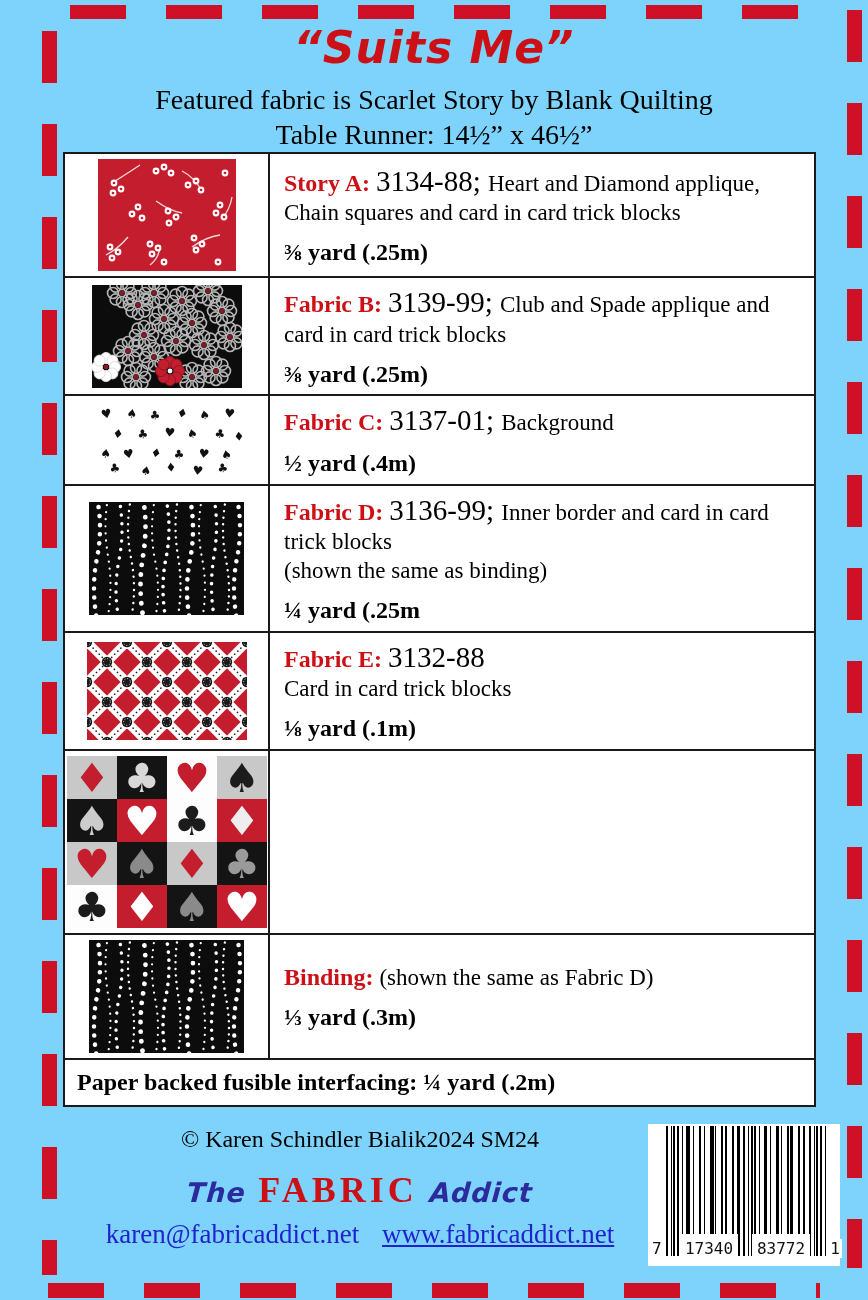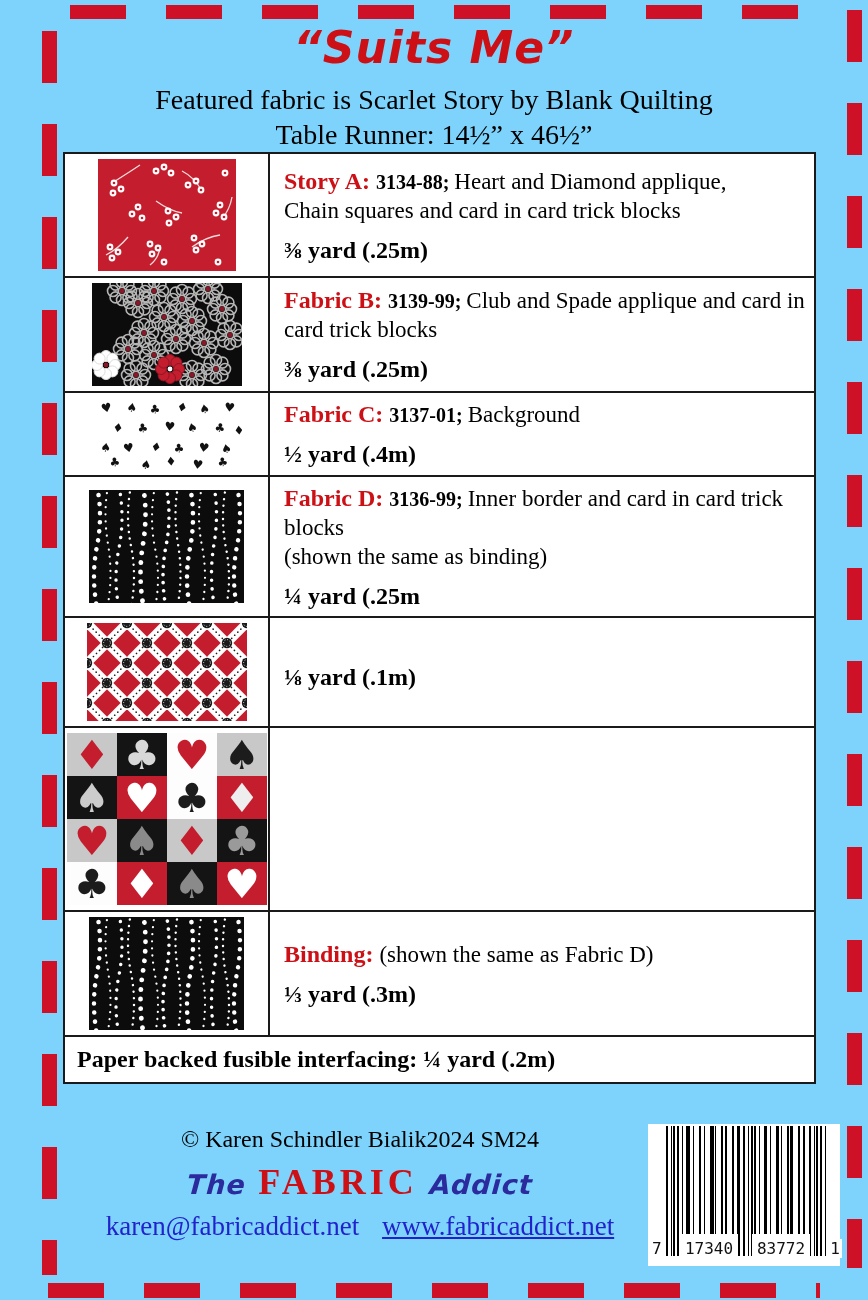--- a/index.html
+++ b/index.html
@@ -34,38 +34,38 @@
 
   
   #ftable{position:absolute;left:63px;top:152px;width:753px;border:2px solid var(--ink);
     box-sizing:border-box;background:#fff;}
   .frow{display:grid;grid-template-columns:205px 1fr;border-bottom:2px solid var(--ink);}
   .scell{border-right:2px solid var(--ink);display:flex;align-items:center;justify-content:center;
     padding:5px 0;}
   .tcell{padding:6px 8px 6px 14px;display:flex;flex-direction:column;justify-content:center;}
   .fdesc{font-size:23px;line-height:1.26;}
   .flabel{color:var(--titlered);font-weight:bold;font-size:24px;}
-  .fcode{font-weight:bold;font-size:20px;}
+  .fcode{font-weight:normal;font-size:29px;}
   .fyard{font-weight:bold;font-size:24px;margin-top:10px;line-height:1.2;}
   .wide-row{padding:9px 4px 9px 12px;font-size:23px;white-space:nowrap;
     border-bottom:2px solid var(--ink);}
   .wide-row:last-child{border-bottom:0;}
   .wide-row .b{font-weight:bold;font-size:24px;}
 
   
   .sw-a{width:138px;height:112px}
   .sw-b{width:150px;height:103px}
   .sw-c{width:150px;height:70px}
   .sw-d{width:155px;height:113px}
   .sw-e{width:160px;height:98px}
   .sw-f{width:200px;height:172px}
 
   
   #footer-left{position:absolute;left:70px;top:1126px;width:580px;text-align:center;}
-  #copyright{font-size:24px;margin-bottom:8px;}
+  #copyright{font-size:24px;margin-bottom:16px;}
   .logo-line{margin-bottom:8px;white-space:nowrap;}
   .logo-navy{font-family:"DejaVu Sans",sans-serif;font-weight:bold;font-style:italic;
     color:var(--navy);font-size:27px;letter-spacing:1px;transform:skew(-4deg);display:inline-block;}
   .logo-red{font-family:"Liberation Serif","DejaVu Serif",serif;font-weight:bold;
     color:var(--titlered);font-size:36px;letter-spacing:4px;margin:0 8px;}
   .email-line{font-size:27px;color:var(--blue);}
   .email-line a{color:var(--blue);text-decoration:none;}
   .email-line .site{text-decoration:underline;margin-left:16px;color:var(--blue);}
 
   
@@ -316,20 +316,21 @@
                       <circle cx="40" cy="40" r="3.4"></circle>
               <circle cx="20" cy="20" r="3.4"></circle>
             </g>
           </g>
         </pattern>
       </defs>
       <rect width="160" height="98" fill="url(#pe)"></rect>
     </svg>
           </div>
           <div class="tcell">
+            <div class="fdesc"><span class="flabel">Fabric E: </span><span class="fcode">3132-88 </span><br>Card in card trick blocks</div>
             <div class="fyard">⅛ yard (.1m)</div>
           </div>
         </div>
         <div class="frow">
           <div class="scell">
             <svg class="sw-f" viewBox="0 0 200 172" xmlns="http://www.w3.org/2000/svg">
       <g>
         <rect x="0" y="0" width="50" height="43" fill="#c8c8c8"></rect>
                 <rect x="50" y="0" width="50" height="43" fill="#141414"></rect>
         <rect x="100" y="0" width="50" height="43" fill="#fdfdfd"></rect>

